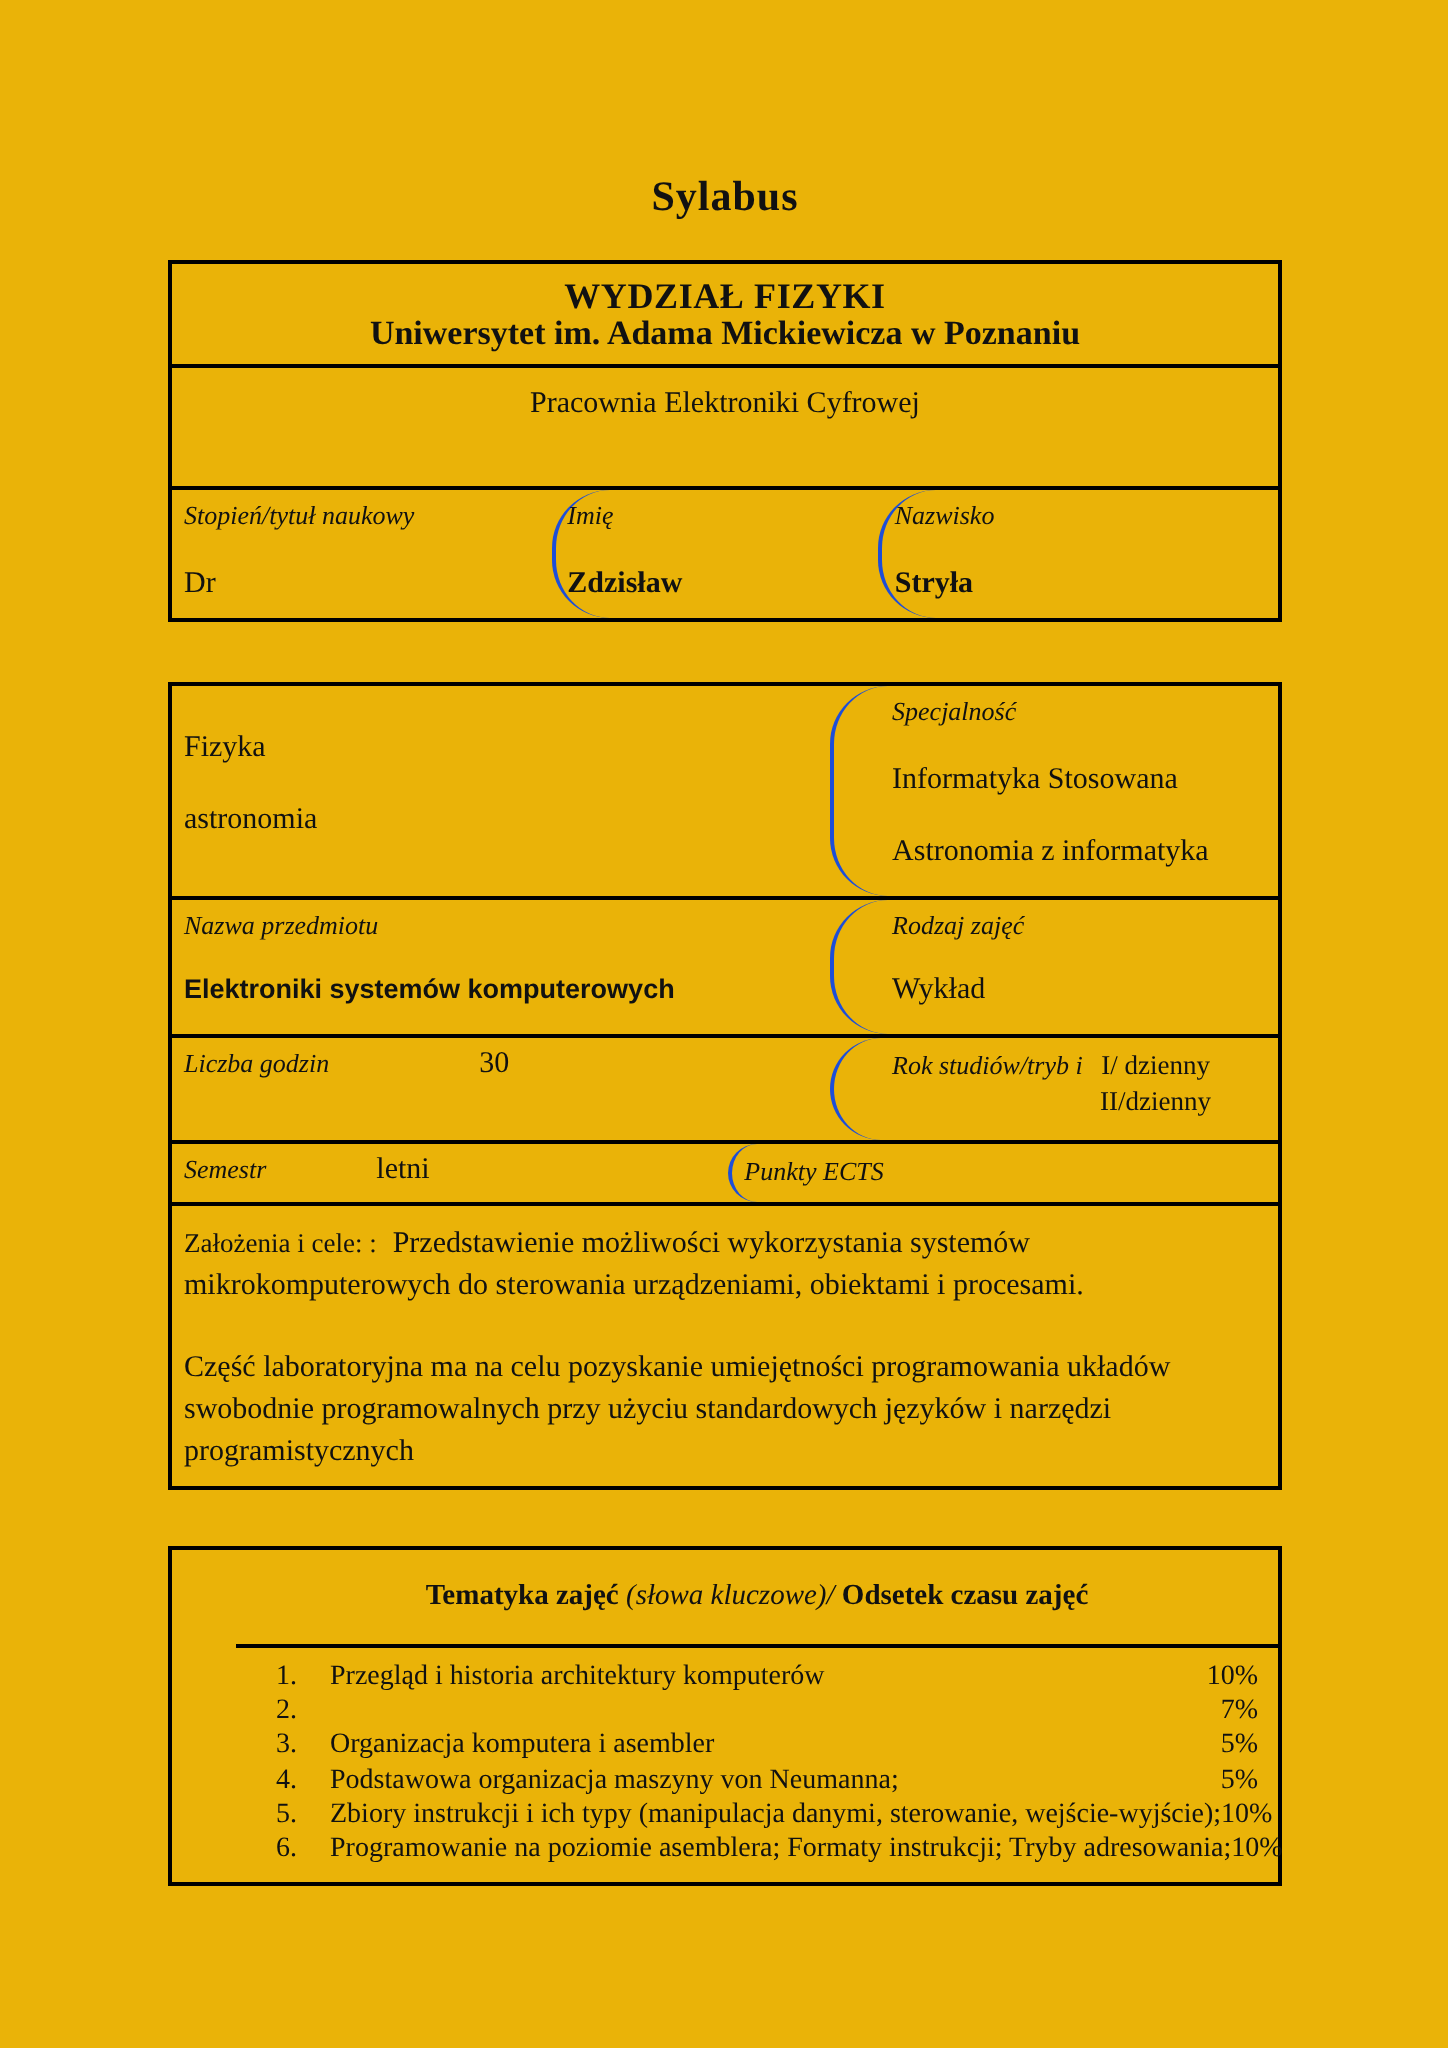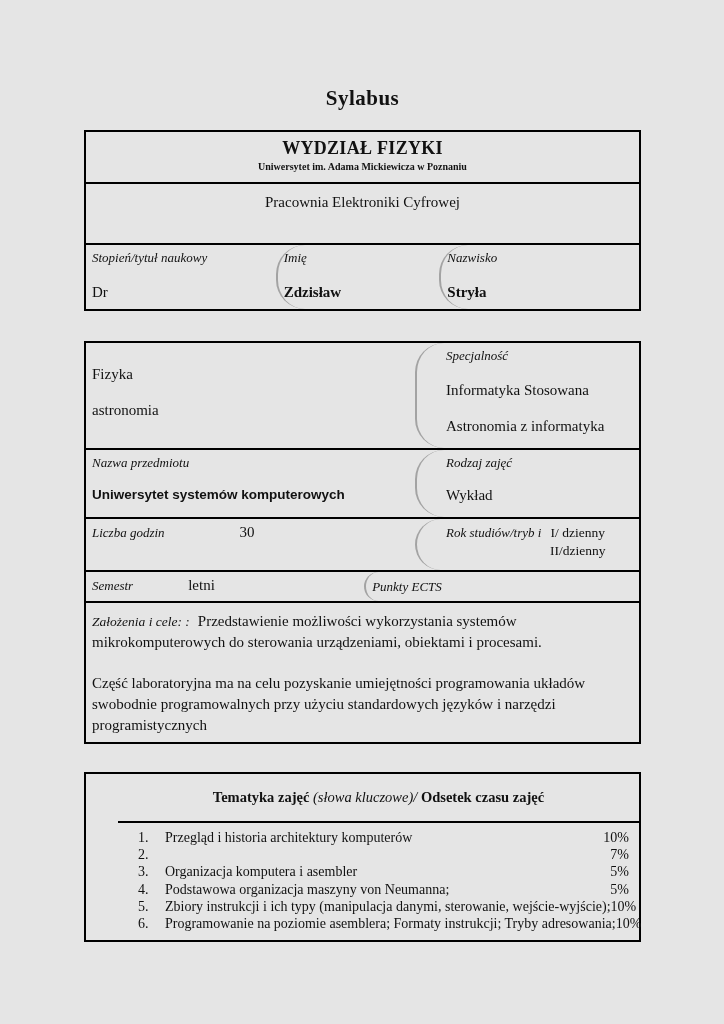--- a/index.html
+++ b/index.html
@@ -1,19 +1,19 @@
 <!DOCTYPE html>
 <html><head>
 <meta charset="utf-8">
 <style>
   * { margin: 0; padding: 0; box-sizing: border-box; }
   html, body { background: #ffffff; }
   .page {
     width: 724px; height: 1024px;
-    background: #e5e5e5;
+    background: #eab308;
     color: #111111;
     font-family: "Liberation Serif", serif;
     position: relative;
     overflow: hidden;
   }
   .content {
     position: absolute;
     left: 84px; top: 0;
     width: 557px;
   }
@@ -26,27 +26,27 @@
     letter-spacing: 0.5px;
   }
   
   .tbl { border: 2px solid #000; width: 100%; }
   .t1 { margin-top: 20px; }
   .t2 { margin-top: 30px; }
   .t3 { margin-top: 28px; padding-left: 32px; }
   .row { display: flex; width: 100%; }
   .row + .row { border-top: 2px solid #000; }
   .cell { padding: 5px 8px 4px 6px; border-radius: 29px; }
-  .cell + .cell { border-left: 2px solid #a3a3a3; }
+  .cell + .cell { border-left: 2px solid #1d4ed8; }
   .lbl { font-style: italic; font-size: 13px; line-height: 16px; }
   .val { font-size: 15px; line-height: 18px; }
   
   .faculty-row { display: block; min-height: 50px; text-align: center; padding: 6px 4px 4px 4px; }
   .faculty { font-size: 18px; line-height: 21px; font-weight: bold; letter-spacing: 0.3px; }
-  .university { font-size: 10px; line-height: 16px; font-weight: bold; }
+  .university { font-size: 17px; line-height: 16px; font-weight: bold; }
   .dept-row { display: block; min-height: 61px; text-align: center; padding: 9px 4px 4px 4px; font-size: 15px; }
   .dept-row .dept-line { line-height: 18px; }
   .dept-row .dept-line + .dept-line { margin-top: 12px; }
   .person-row { min-height: 66px; }
   .person-row .cell .val { margin-top: 17px; }
   .c-deg { width: 34.3%; }
   .c-imie { width: 29.6%; }
   .c-nazw { width: 36.1%; }
   
   .wide { width: 59.5%; }
@@ -64,21 +64,21 @@
   .inline-pair .val-inline { font-style: normal; font-size: 15px; }
   .gap-godz { margin-left: 75px; }
   .gap-sem { margin-left: 55px; }
   .rok-cell { display: flex; }
   .rok-lbl { font-style: italic; font-size: 13px; line-height: 18px; width: 104px; flex: none; }
   .rok-vals { font-size: 13.5px; line-height: 18px; text-align: center; }
   .r-sem { min-height: 31px; }
   .r-goals { display: block; min-height: 127px; padding: 8px 10px 6px 6px; }
   .goals-p { font-size: 15px; line-height: 21px; }
   .goals-p + .goals-p { margin-top: 20px; }
-  .goals-lbl { font-style: italic; font-size: 13.5px; margin-right: 8px; }
+  .goals-lbl { font-size: 13.5px; margin-right: 8px; }
   
   .topics-head { display: block; min-height: 47px; text-align: center; padding: 14px 6px 6px 6px; font-size: 14.5px; line-height: 18px; }
   .th-b { font-weight: bold; }
   .th-i { font-style: italic; }
   .topics-body { display: block; padding: 6px 10px 8px 20px; min-height: 113px; }
   .topic-item { display: flex; font-size: 14px; line-height: 17.2px; white-space: nowrap; }
   .topic-item .num { width: 27px; flex: none; }
   .topic-item .txt { flex: none; }
   .topic-item .pct { margin-left: auto; text-align: right; }
 </style>
@@ -122,21 +122,21 @@
         </div>
         <div class="cell narrow">
           <div class="lbl">Specjalność</div>
           <div class="val">Informatyka Stosowana</div>
           <div class="val">Astronomia z informatyka</div>
         </div>
       </div>
       <div class="row r-nazwa">
         <div class="cell wide">
           <div class="lbl">Nazwa przedmiotu</div>
-          <div class="val val-course">Uniwersytet systemów komputerowych</div>
+          <div class="val val-course">Elektroniki systemów komputerowych</div>
         </div>
         <div class="cell narrow">
           <div class="lbl">Rodzaj zajęć</div>
           <div class="val">Wykład</div>
         </div>
       </div>
       <div class="row r-godz">
         <div class="cell wide inline-pair">
           <span class="lbl">Liczba godzin</span>
           <span class="val-inline gap-godz">30</span>

